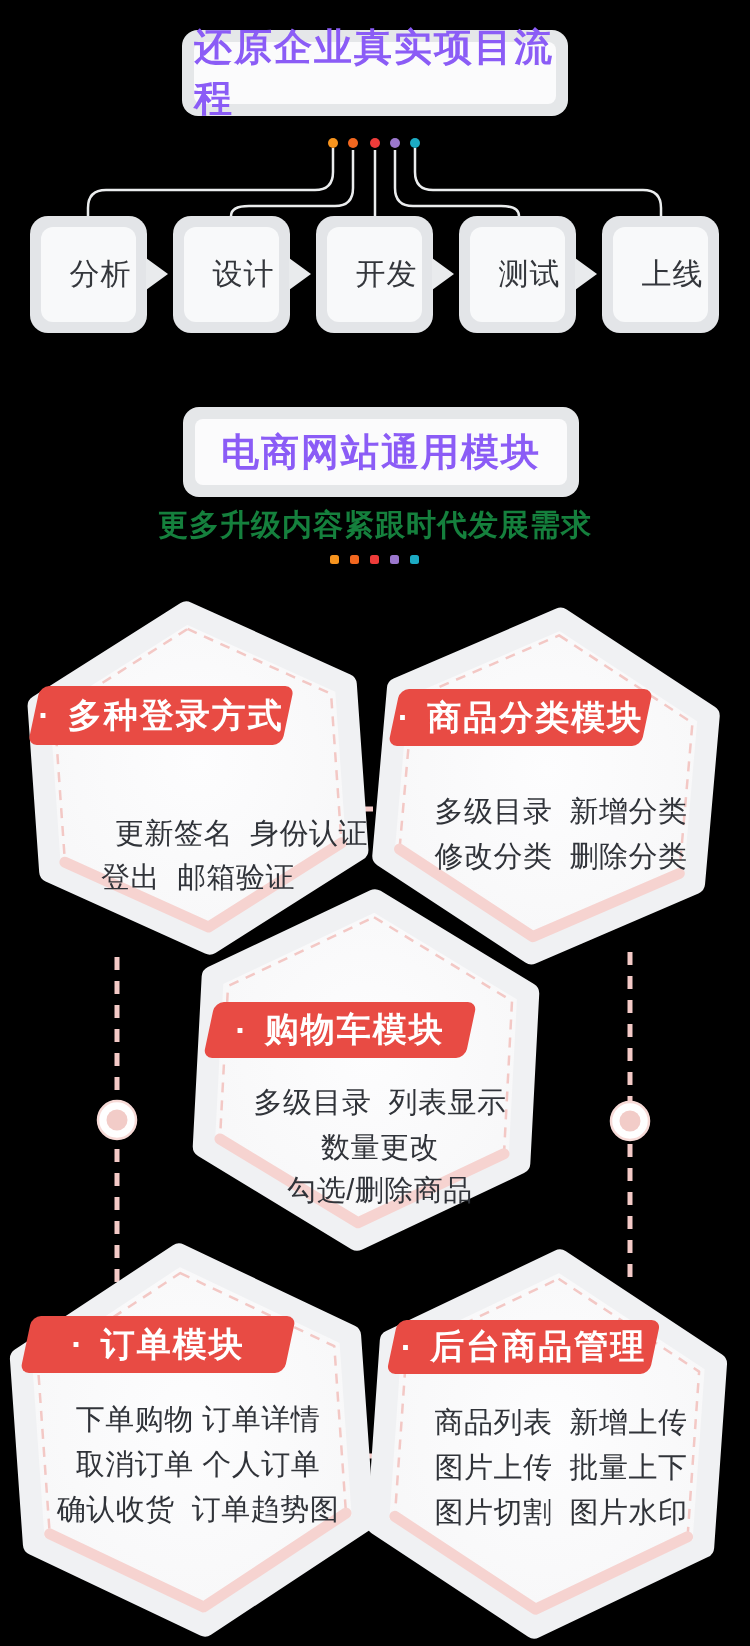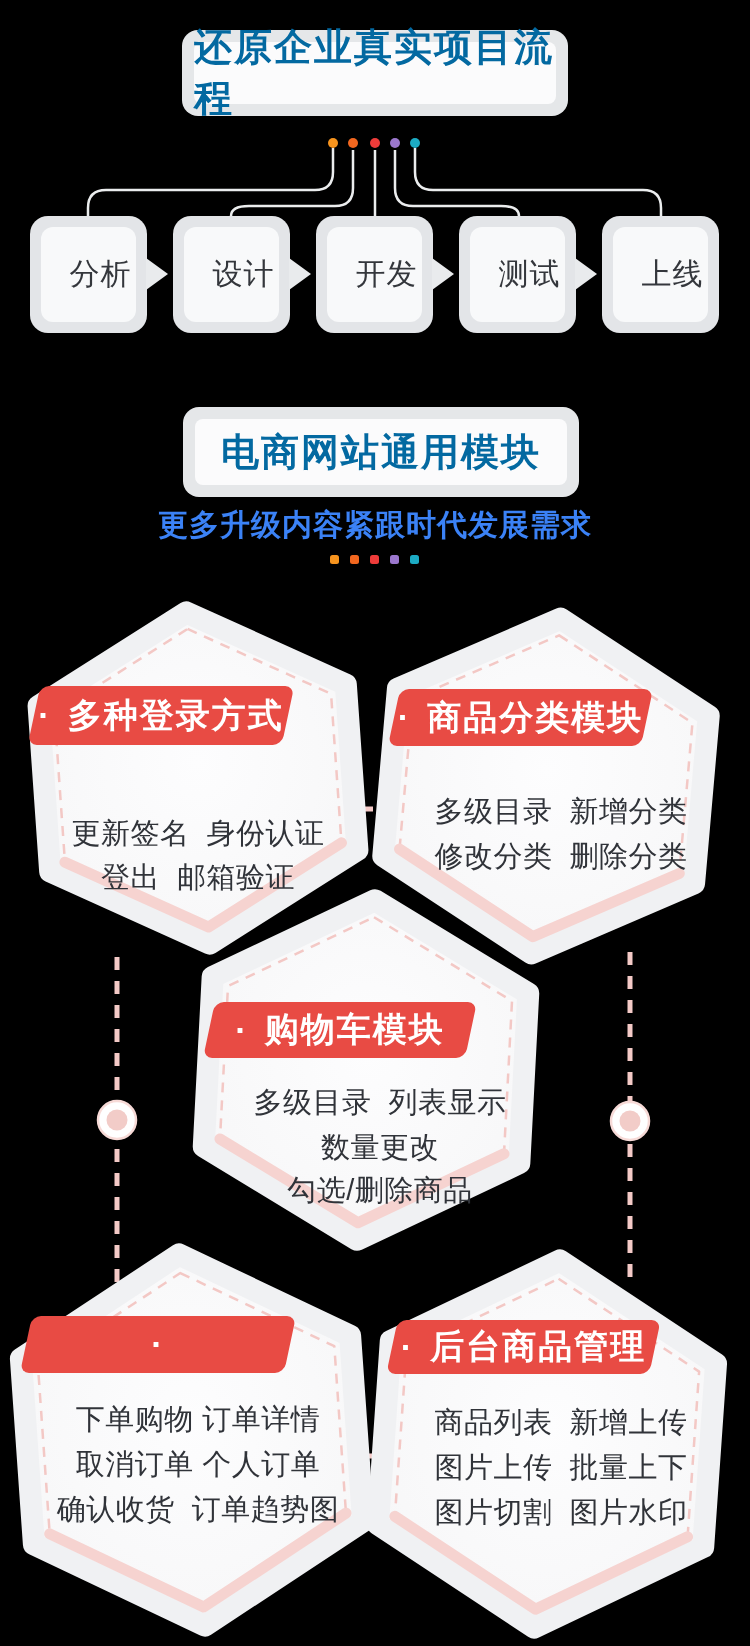--- a/index.html
+++ b/index.html
@@ -7,21 +7,21 @@
     position:relative;width:750px;height:1646px;background:#000;overflow:hidden;
     font-family:"Liberation Sans","DejaVu Sans",sans-serif;
   }
   .abs{position:absolute;}
 
   
   .plaque{position:absolute;background:#e5e7e9;border-radius:16px;}
   .plaque-inner{
     position:absolute;inset:12px;background:#fbfbfc;border-radius:8px;
     display:flex;align-items:center;justify-content:center;
-    font-size:38px;font-weight:bold;color:#0369a1;letter-spacing:2px;
+    font-size:38px;font-weight:bold;color:#8b5cf6;letter-spacing:2px;
   }
 
   
   .step-box{position:absolute;width:117px;height:117px;top:216px;background:#e3e5e8;border-radius:18px;}
   .step-inner{
     position:absolute;inset:11px;background:#f8f9fa;border-radius:12px;
     display:flex;align-items:center;justify-content:center;
     font-size:30px;color:#34373c;font-weight:500;letter-spacing:1px;padding-left:24px;
   }
   .step-arrow{
@@ -30,21 +30,21 @@
     border-left:22px solid #e9ebed;
   }
 
   
   .dot-round{position:absolute;width:10px;height:10px;border-radius:50%;}
   .dot-square{position:absolute;width:9px;height:9px;border-radius:2.5px;}
 
   
   .subtitle{
     position:absolute;left:0;top:505px;width:750px;text-align:center;
-    font-size:30px;font-weight:bold;color:#3b82f6;letter-spacing:1px;
+    font-size:30px;font-weight:bold;color:#15803d;letter-spacing:1px;
   }
 
   
   .hex-svg{position:absolute;overflow:visible;}
   .hex-body{fill:url(#hexGrad);stroke:#f0f1f3;stroke-width:22;stroke-linejoin:round;}
   .hex-dash{fill:none;stroke:#f3c8c5;stroke-width:2.5;stroke-dasharray:10 8;stroke-linejoin:round;}
   .hex-pink{fill:none;stroke:#f6d3d0;stroke-width:11;stroke-linecap:round;stroke-linejoin:round;}
 
   .ribbon{position:absolute;}
   .ribbon::before{
@@ -151,21 +151,21 @@
       <polygon class="hex-dash" points="0,-149.4 138.6,-74.7 138.6,74.7 0,149.4 -138.6,74.7 -138.6,-74.7"></polygon>
       <polyline class="hex-pink" points="-138.6,74.7 0,149.4 138.6,74.7"></polyline>
     </g>
   </svg>
   <div class="ribbon" style="left:34px;top:686px;width:254px;height:59px;">
     <div class="ribbon-label">
       <span>·</span>
       <span>多种登录方式</span>
     </div>
   </div>
-  <div class="card-line" style="left:28px;top:816px;">更新签名  身份认证</div>
+  <div class="card-line" style="left:28px;top:816px;text-align:right;">更新签名  身份认证</div>
   <div class="card-line" style="left:28px;top:860px;">登出  邮箱验证</div>
 
   <svg class="hex-svg" style="left:336px;top:561px;" width="420" height="460" viewBox="0 0 420 460">
     <g transform="translate(210,225) rotate(5)">
       <polygon class="hex-body" points="0,-168 156,-84 156,84 0,168 -156,84 -156,-84"></polygon>
       <polygon class="hex-dash" points="0,-151.2 140.4,-75.6 140.4,75.6 0,151.2 -140.4,75.6 -140.4,-75.6"></polygon>
       <polyline class="hex-pink" points="-140.4,75.6 0,151.2 140.4,75.6"></polyline>
     </g>
   </svg>
   <div class="ribbon" style="left:394px;top:689px;width:253px;height:57px;">
@@ -197,20 +197,21 @@
   <svg class="hex-svg" style="left:-18px;top:1215px;" width="420" height="460" viewBox="0 0 420 460">
     <g transform="translate(210,225) rotate(-4)">
       <polygon class="hex-body" points="0,-186 165,-93 165,93 0,186 -165,93 -165,-93"></polygon>
       <polygon class="hex-dash" points="0,-167.4 148.5,-83.7 148.5,83.7 0,167.4 -148.5,83.7 -148.5,-83.7"></polygon>
       <polyline class="hex-pink" points="-148.5,83.7 0,167.4 148.5,83.7"></polyline>
     </g>
   </svg>
   <div class="ribbon" style="left:26px;top:1316px;width:264px;height:57px;">
     <div class="ribbon-label">
       <span>·</span>
+      <span>订单模块</span>
     </div>
   </div>
   <div class="card-line" style="left:28px;top:1402px;">下单购物 订单详情</div>
   <div class="card-line" style="left:28px;top:1447px;">取消订单 个人订单</div>
   <div class="card-line" style="left:28px;top:1492px;">确认收货  订单趋势图</div>
 
   <svg class="hex-svg" style="left:337px;top:1219px;" width="420" height="460" viewBox="0 0 420 460">
     <g transform="translate(210,225) rotate(4)">
       <polygon class="hex-body" points="0,-184 163,-92 163,92 0,184 -163,92 -163,-92"></polygon>
       <polygon class="hex-dash" points="0,-165.6 146.7,-82.8 146.7,82.8 0,165.6 -146.7,82.8 -146.7,-82.8"></polygon>

